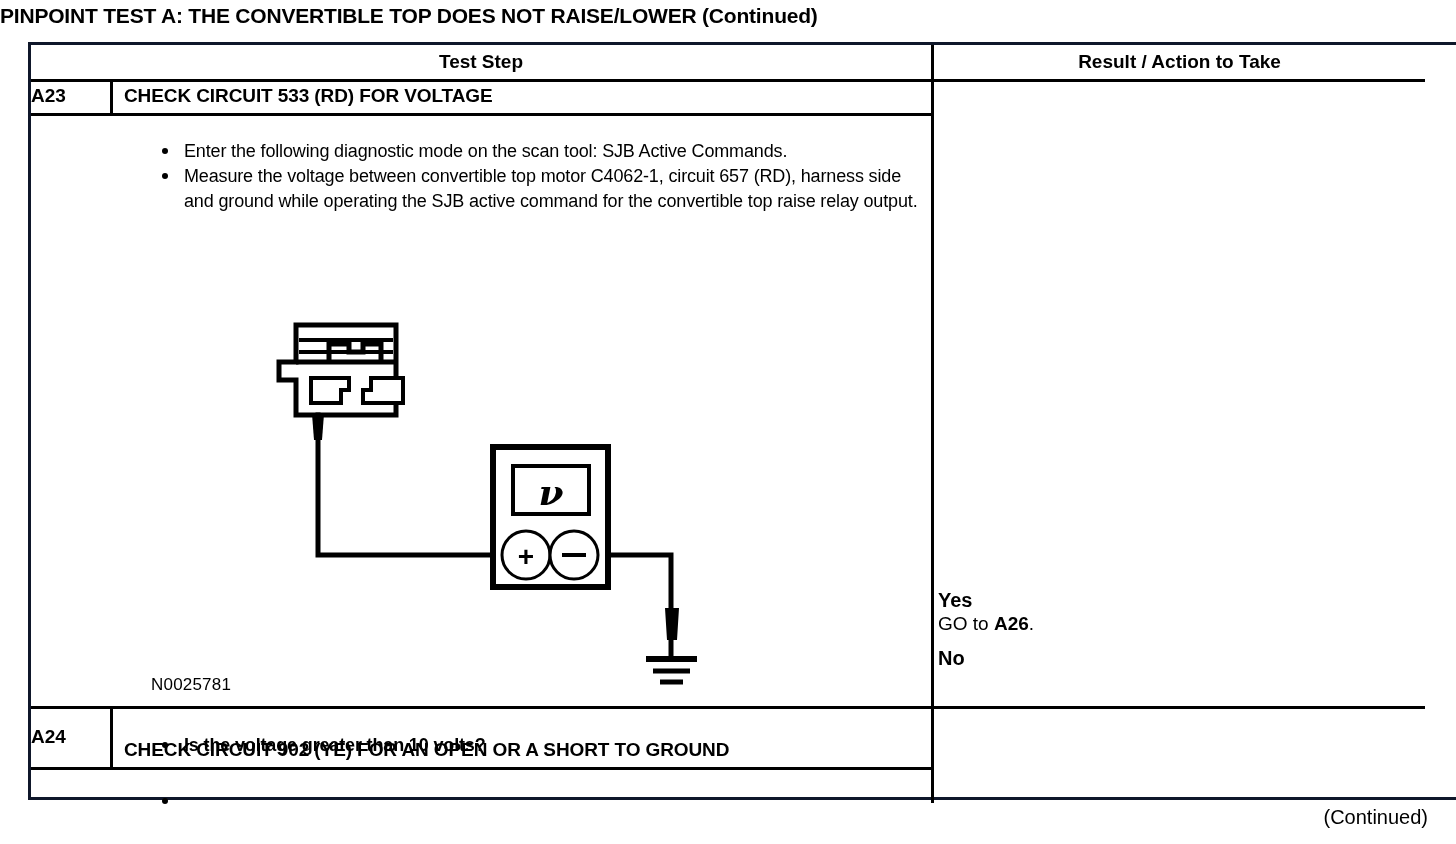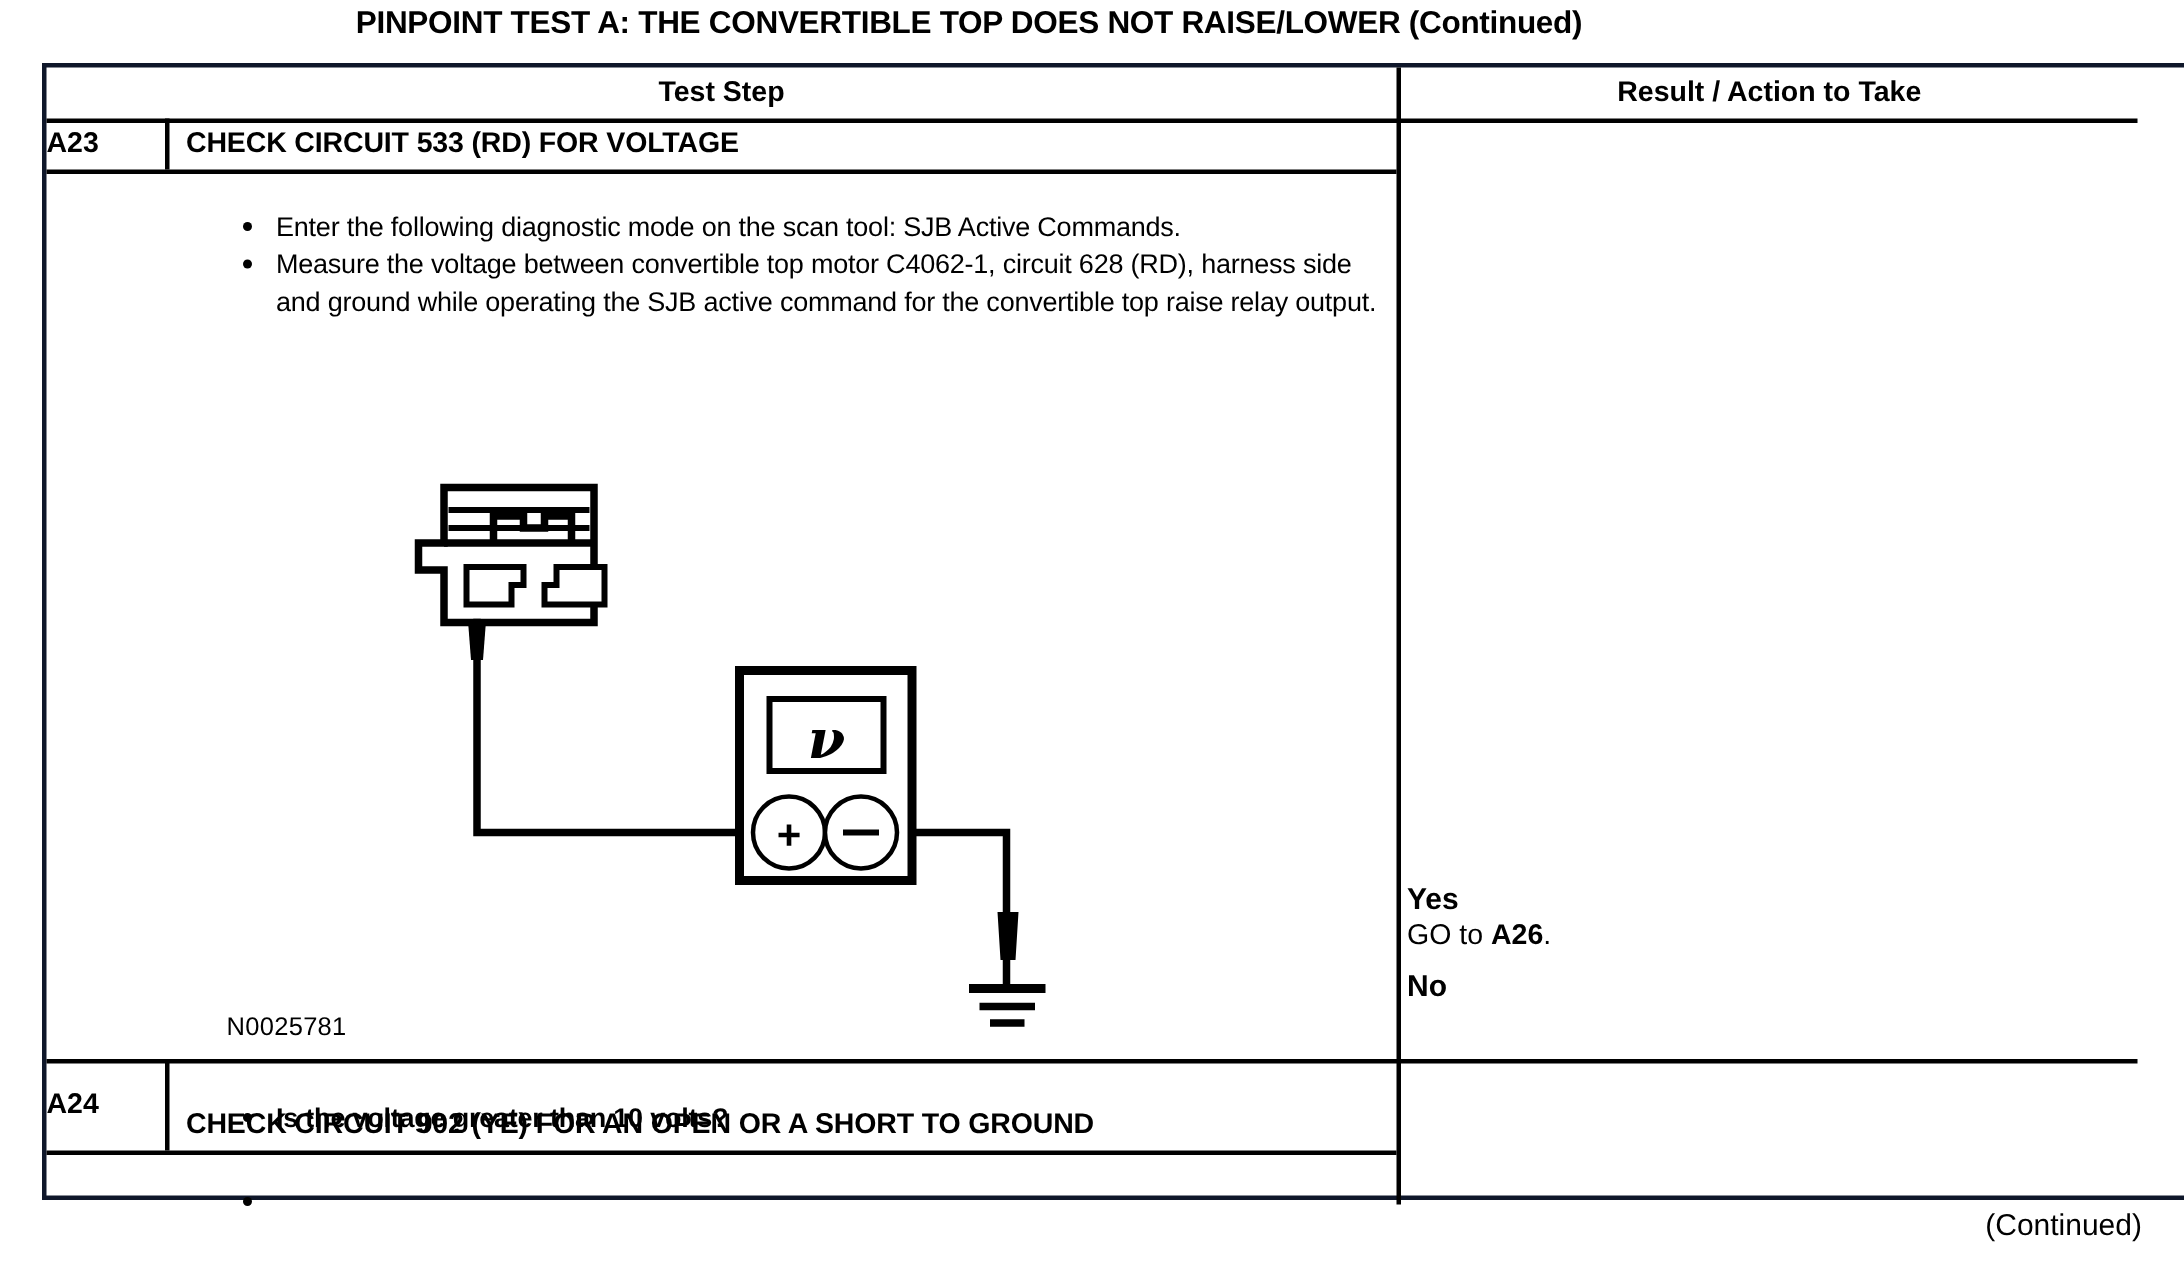--- a/index.html
+++ b/index.html
@@ -15,21 +15,20 @@
     overflow: hidden;
     position: relative;
   }
 
   
   .page-title {
     position: absolute;
     left: 0;
     top: 4px;
     width: 1292px;
-    text-align: center;
     font-size: 21px;
     font-weight: bold;
     letter-spacing: -0.2px;
     white-space: nowrap;
   }
 
   
   .table-wrap {
     position: absolute;
     left: 28px;
@@ -191,21 +190,21 @@
 
   <div class="hline" style="left:0; top:68px; width:900px;"></div>
 
   <ul class="bullets" style="left:93px; top:78px; width:790px;">
     <li>
       <span class="bullet-dot"></span>
       <span>Enter the following diagnostic mode on the scan tool: SJB Active Commands.</span>
     </li>
     <li>
       <span class="bullet-dot"></span>
-      <span>Measure the voltage between convertible top motor C4062-1, circuit 628 (RD), harness side and ground while operating the SJB active command for the convertible top raise relay output.</span>
+      <span>Measure the voltage between convertible top motor C4062-1, circuit 657 (RD), harness side and ground while operating the SJB active command for the convertible top raise relay output.</span>
     </li>
   </ul>
 
   <div class="figure">
     <svg width="790" height="400" viewBox="0 0 790 400">
 
       <g fill="none" stroke="#000">
 
         <path d="M 155 25
                  L 255 25

